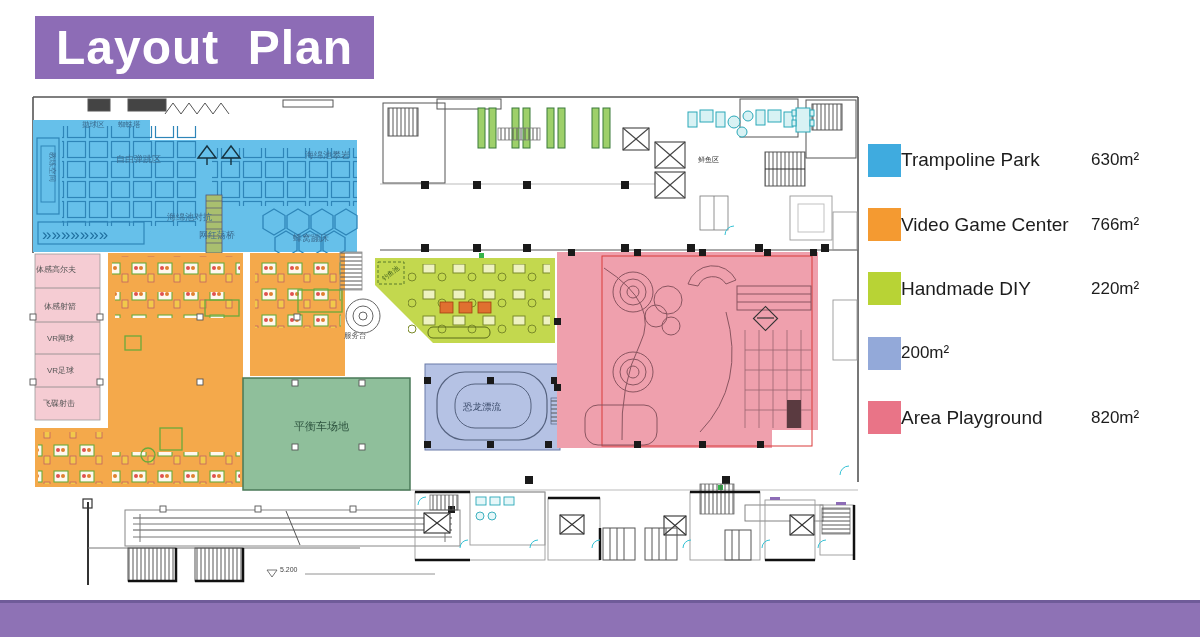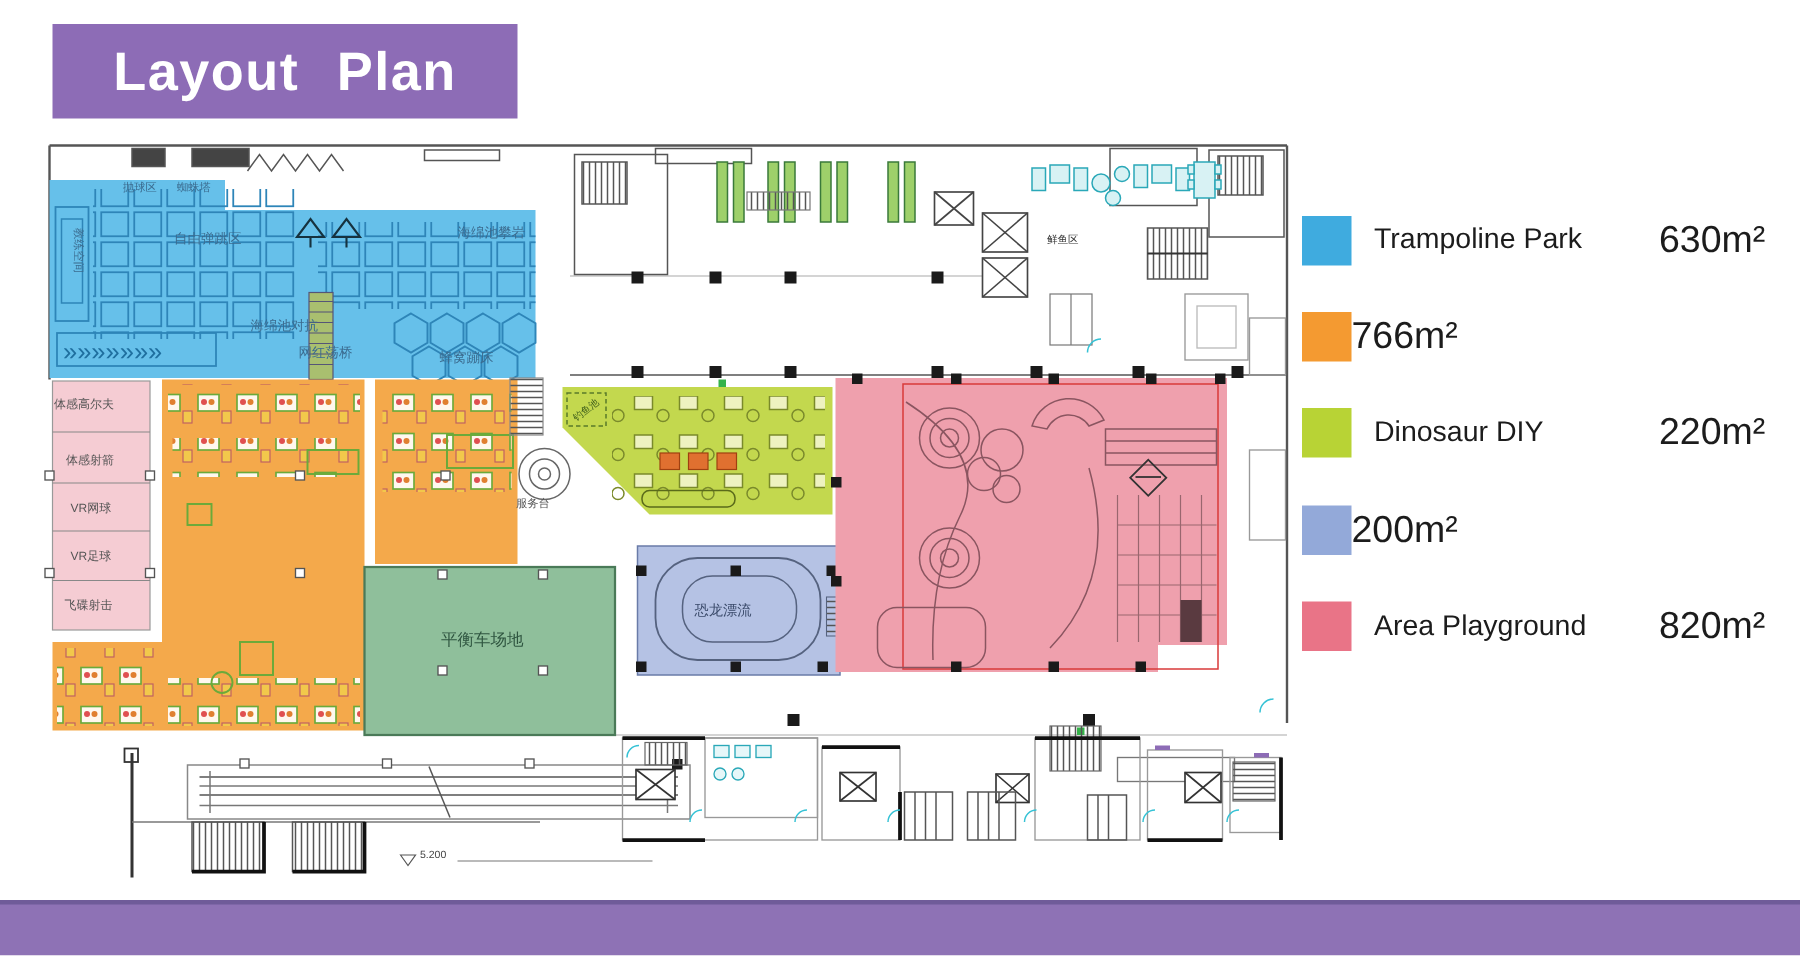--- a/index.html
+++ b/index.html
@@ -1,27 +1,27 @@
 <!DOCTYPE html>
 <html><head>
 <meta charset="utf-8">
 <style>
   html,body{margin:0;padding:0;background:#ffffff;}
   #stage{position:relative;width:1200px;height:637px;background:#ffffff;overflow:hidden;
          font-family:"Liberation Sans",sans-serif;}
   
-  #title-box{position:absolute;left:35px;top:16px;width:310px;height:63px;
+  #title-box{position:absolute;left:35px;top:16px;width:339px;height:63px;
              display:flex;align-items:center;justify-content:center;
-             color:#ffffff;font-size:36px;font-weight:700;letter-spacing:1px;word-spacing:14px;}
+             color:#ffffff;font-size:48px;font-weight:700;letter-spacing:1px;word-spacing:14px;}
   
   #legend{position:absolute;left:868px;top:128px;width:320px;}
   .legend-row{display:flex;align-items:center;height:64.4px;}
   .swatch{width:33px;height:33px;flex:0 0 33px;}
-  .legend-label{margin-left:15px;width:190px;font-size:19px;color:#1c1c1c;}
-  .legend-area{font-size:25px;color:#1c1c1c;white-space:nowrap;}
+  .legend-label{width:190px;font-size:19px;color:#1c1c1c;}
+  .legend-area{font-size:17px;color:#1c1c1c;white-space:nowrap;}
   
   #footer-bar{position:absolute;left:0;top:600px;width:1200px;height:37px;}
   
   #plan-svg{position:absolute;left:0;top:0;}
   text{font-family:"Liberation Sans",sans-serif;}
 </style>
 </head>
 <body>
 
 <div id="stage">
@@ -462,25 +462,26 @@
   </svg>
 
   <div id="legend">
     <div class="legend-row">
       <div class="swatch" style="background: rgb(63, 171, 223);"></div>
       <div class="legend-label">Trampoline Park</div>
       <div class="legend-area">630m²</div>
     </div>
     <div class="legend-row">
       <div class="swatch" style="background: rgb(244, 154, 49);"></div>
+      <div class="legend-label">Video Game Center</div>
       <div class="legend-area">766m²</div>
     </div>
     <div class="legend-row">
       <div class="swatch" style="background: rgb(184, 211, 53);"></div>
-      <div class="legend-label">Dinosaur DIY</div>
+      <div class="legend-label">Handmade DIY</div>
       <div class="legend-area">220m²</div>
     </div>
     <div class="legend-row">
       <div class="swatch" style="background: rgb(147, 169, 217);"></div>
       <div class="legend-area">200m²</div>
     </div>
     <div class="legend-row">
       <div class="swatch" style="background: rgb(233, 116, 135);"></div>
       <div class="legend-label">Area Playground</div>
       <div class="legend-area">820m²</div>

